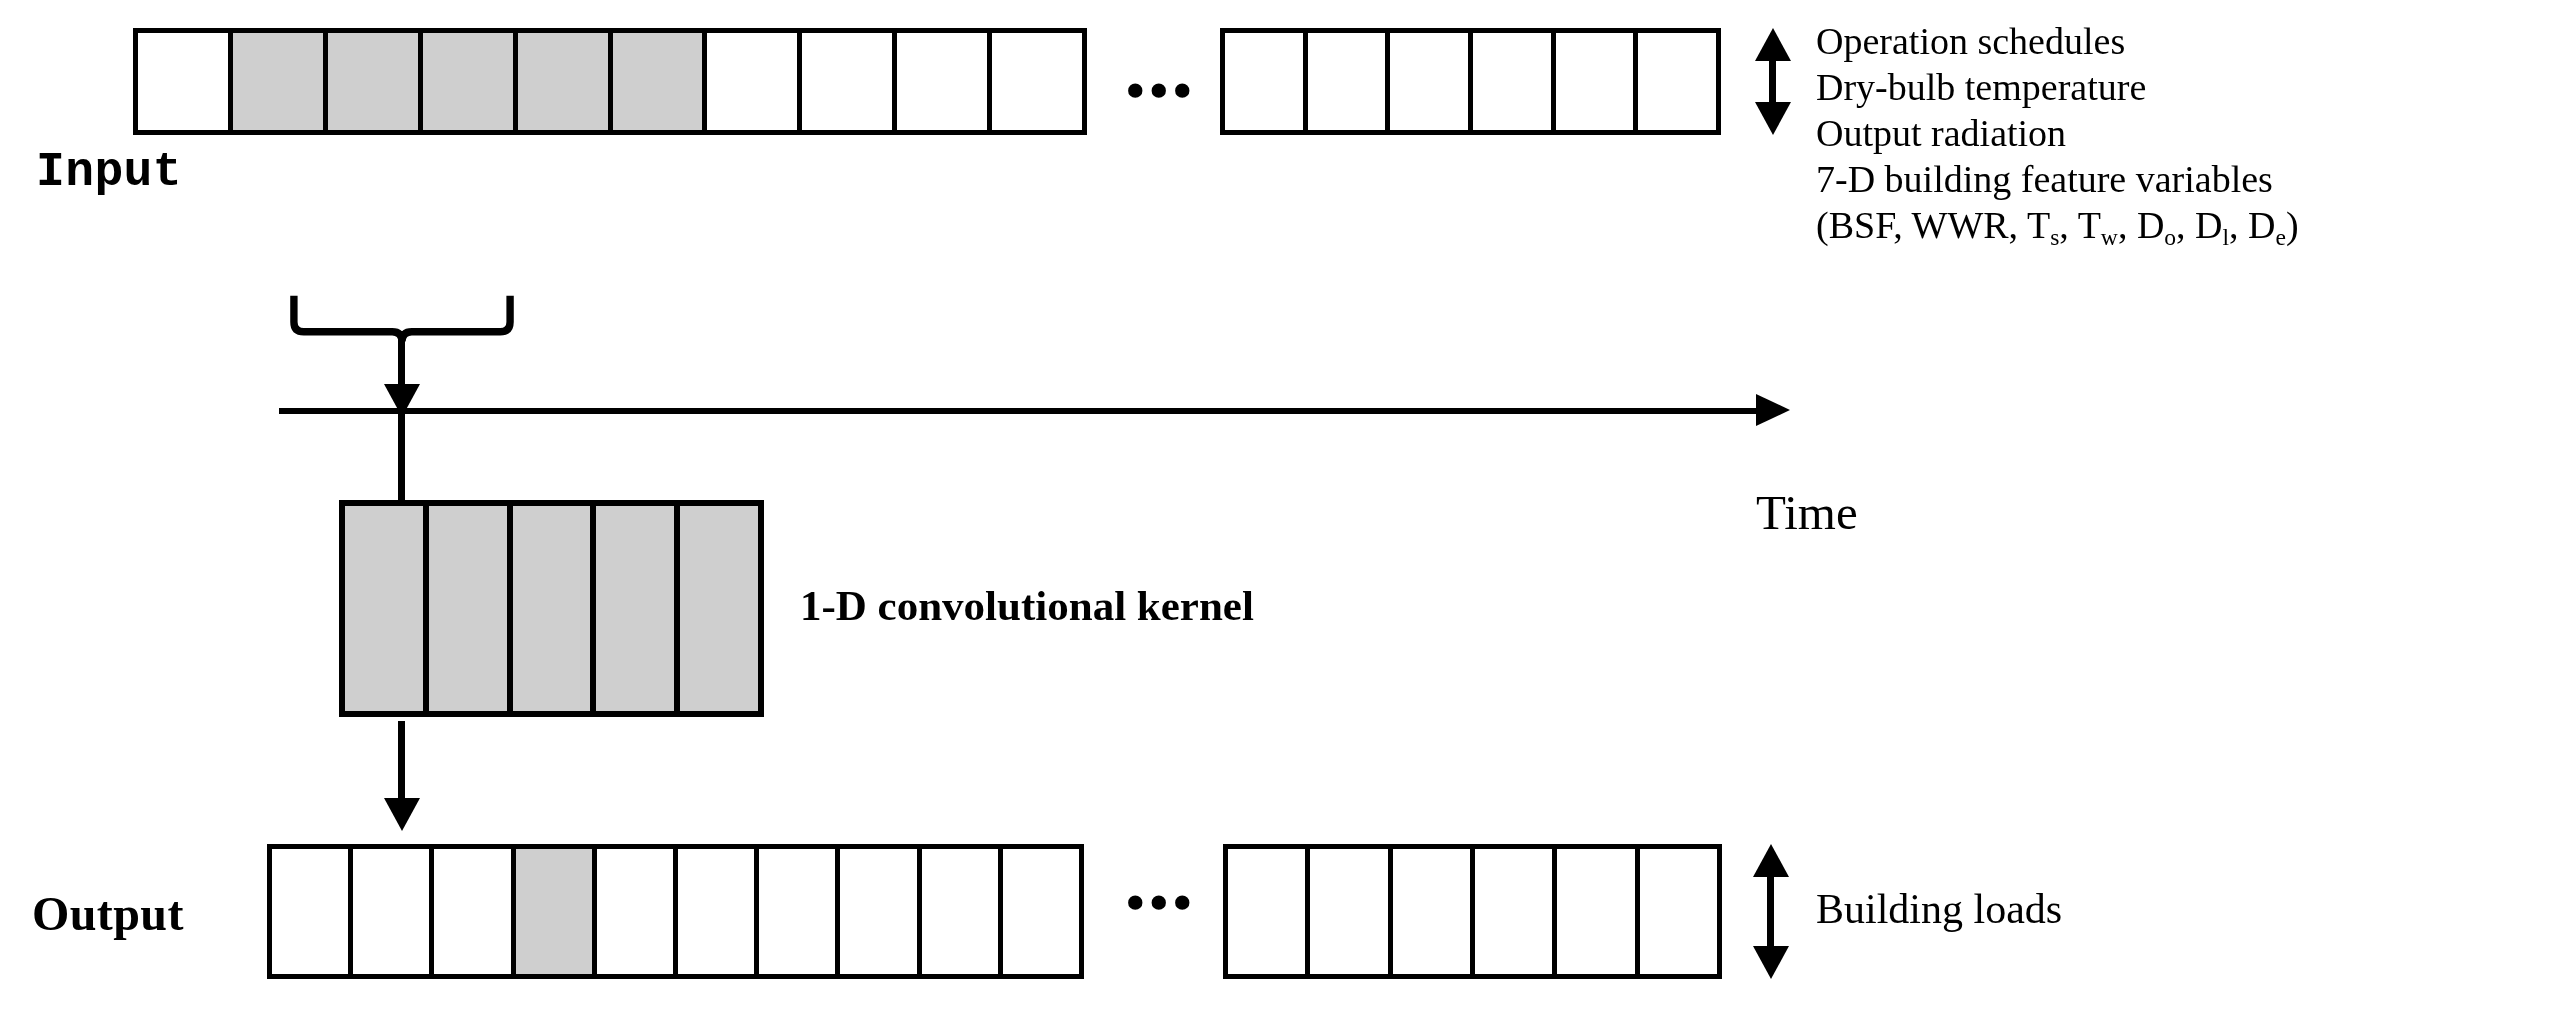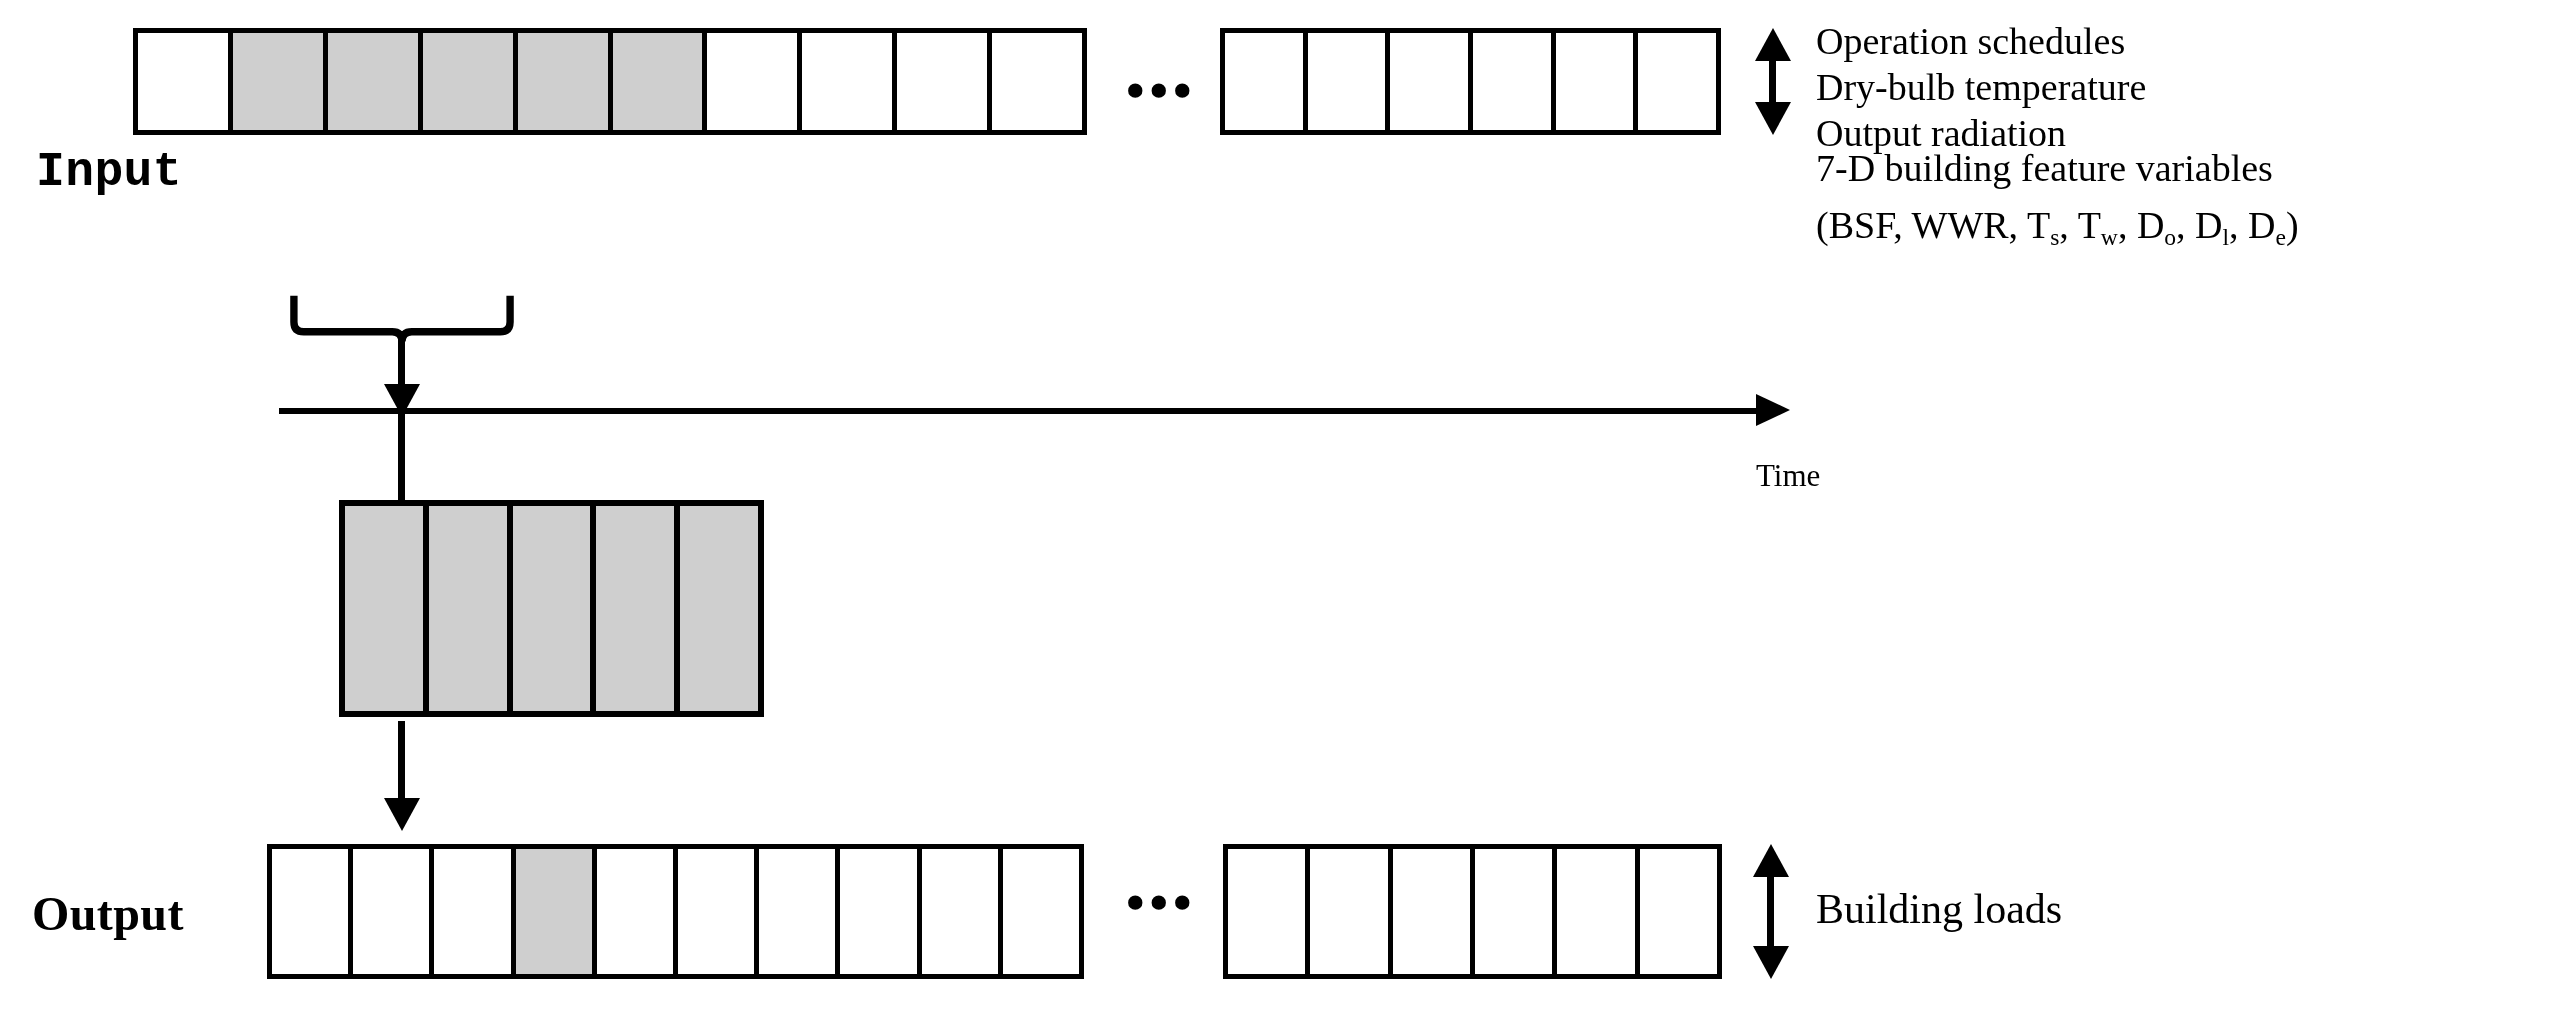--- a/index.html
+++ b/index.html
@@ -101,23 +101,24 @@
     background: #000000;
   }
   .axis-head {
     position: absolute;
     width: 0; height: 0;
     border-top: 16.4px solid transparent;
     border-bottom: 16.4px solid transparent;
     border-left: 34px solid #000000;
   }
   .time-label {
-    font-size: 31px;
-    line-height: 1;
-    white-space: nowrap;
+    font-size: 49px;
+    line-height: 1;
+    white-space: nowrap;
+    margin-top: 28px;
   }
 
   
   .vline {
     position: absolute;
     width: 7.4px;
     background: #000000;
   }
   .vhead-down {
     position: absolute;
@@ -173,21 +174,21 @@
 
   <div class="dbl-arrow" style="left:1748px; top:28px; width:49px; height:107px;">
     <div class="vhead-up" style="left:6.6px; top:0px;"></div>
     <div class="vline" style="left:20.5px; top:24.6px; height:57px;"></div>
     <div class="vhead-down" style="left:6.6px; top:74px;"></div>
   </div>
 
   <div class="abs anno" style="left:1816px; top:64px;">Dry-bulb temperature</div>
   <div class="abs anno" style="left:1816px; top:18px;">Operation schedules</div>
   <div class="abs anno" style="left:1816px; top:110px;">Output radiation</div>
-  <div class="abs anno" style="left:1816px; top:145px;font-family:Liberation Serif, serif;">7-D building feature variables</div>
+  <div class="abs anno" style="left:1816px; top:156px;font-family:Liberation Serif, serif;">7-D building feature variables</div>
   <div class="abs anno" style="left:1816px; top:202px;">
     <span>(BSF, WWR, T</span><sub>s</sub><span>, T</span><sub>w</sub><span>, D</span><sub>o</sub><span>, D</span><sub>l</sub><span>, D</span><sub>e</sub><span>)</span>
   </div>
 
   <div class="brace-wrap" style="left:289px; top:294px; width:226px; height:51px;">
     <svg width="226" height="51" viewBox="0 0 276 62">
       <path d="M 6 2 L 6 34 Q 6 46 18 46 L 126 46 Q 138 46 138 58 Q 138 46 150 46 L 258 46 Q 270 46 270 34 L 270 2" fill="none" stroke="#000000" stroke-width="9" stroke-linecap="butt" stroke-linejoin="miter"></path>
     </svg>
   </div>
 
@@ -201,20 +202,21 @@
   <div class="vline" style="left:398px; top:402px; height:100px;"></div>
 
   <div class="kernel" id="kernel-block" style="left:339px; top:500px; width:425px; height:217px;">
       <div class="kcell"></div>
       <div class="kcell"></div>
       <div class="kcell"></div>
       <div class="kcell"></div>
       <div class="kcell"></div>
     </div>
 
+  <div class="abs kernel-label" style="left:800px; top:584px;">1-D convolutional kernel</div>
 
   <div class="vline" style="left:398px; top:721px; height:82px;"></div>
   <div class="vhead-down" style="left:384px; top:798px;"></div>
 
   <div class="abs row-label" style="left:32px; top:890px;">Output</div>
 
   <div class="bar" id="output-bar-a" style="left:267px; top:844px; width:817px; height:135px;">
       <div class="cell"></div>
       <div class="cell"></div>
       <div class="cell"></div>

